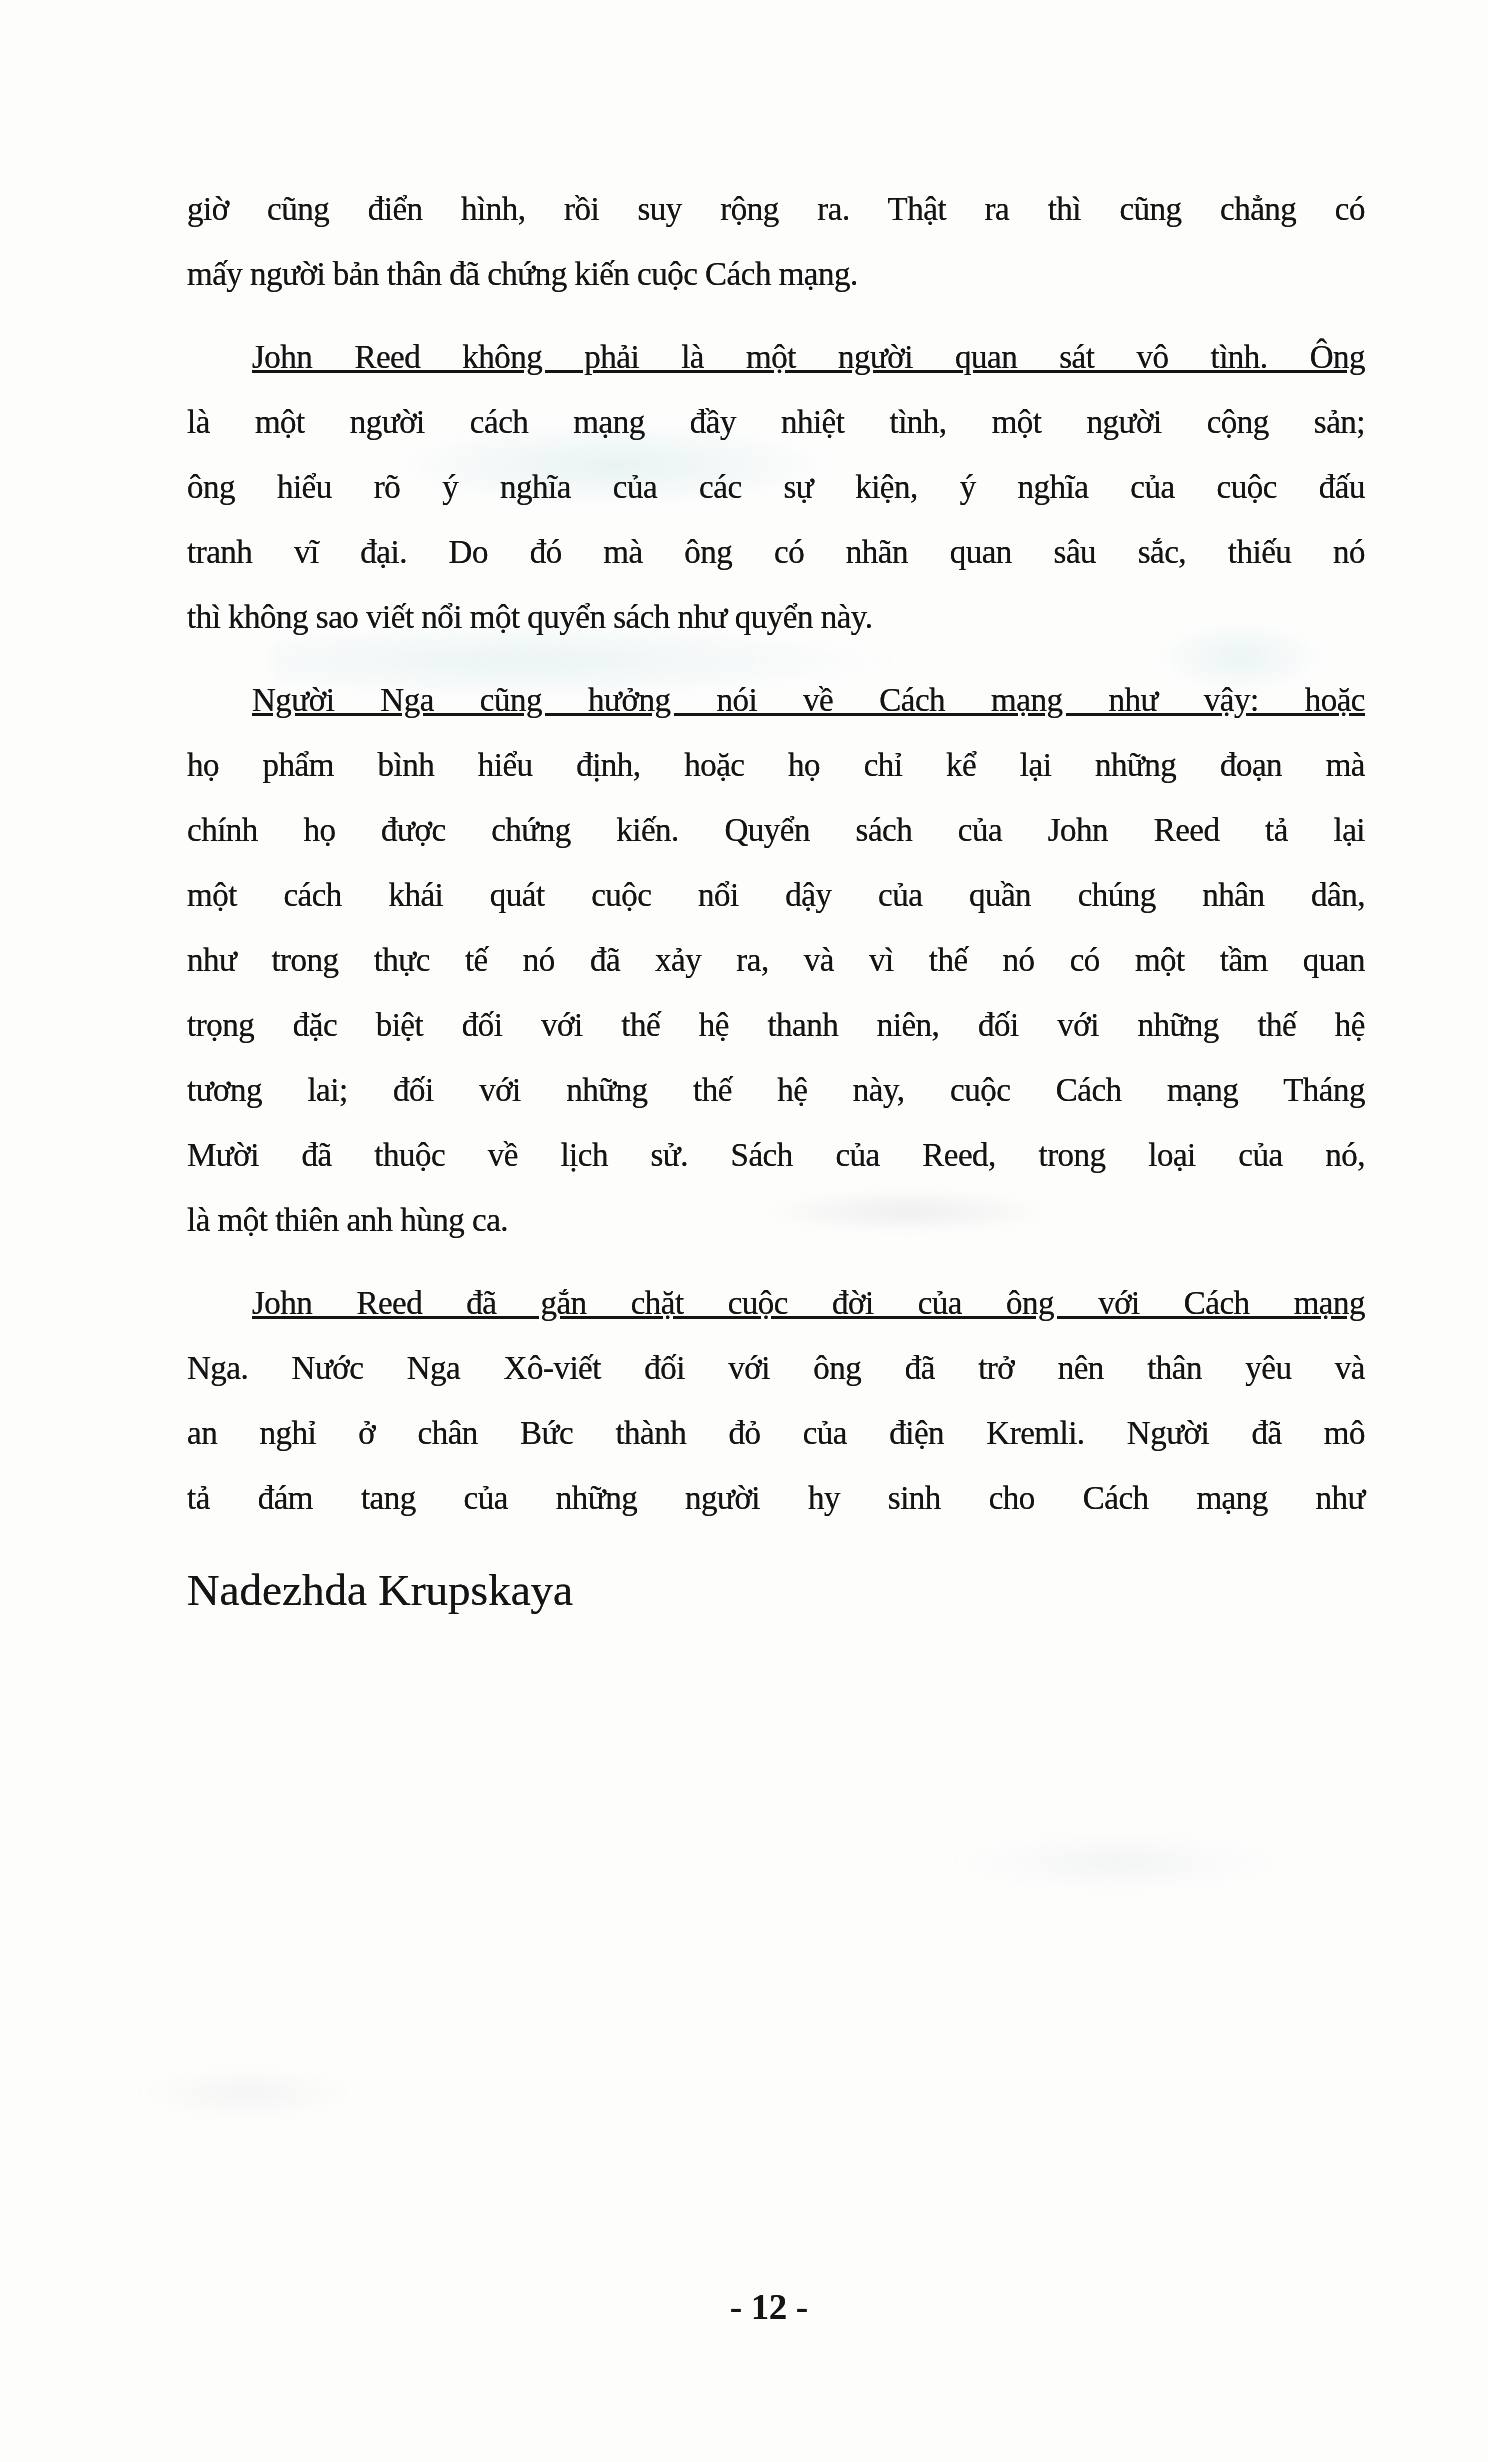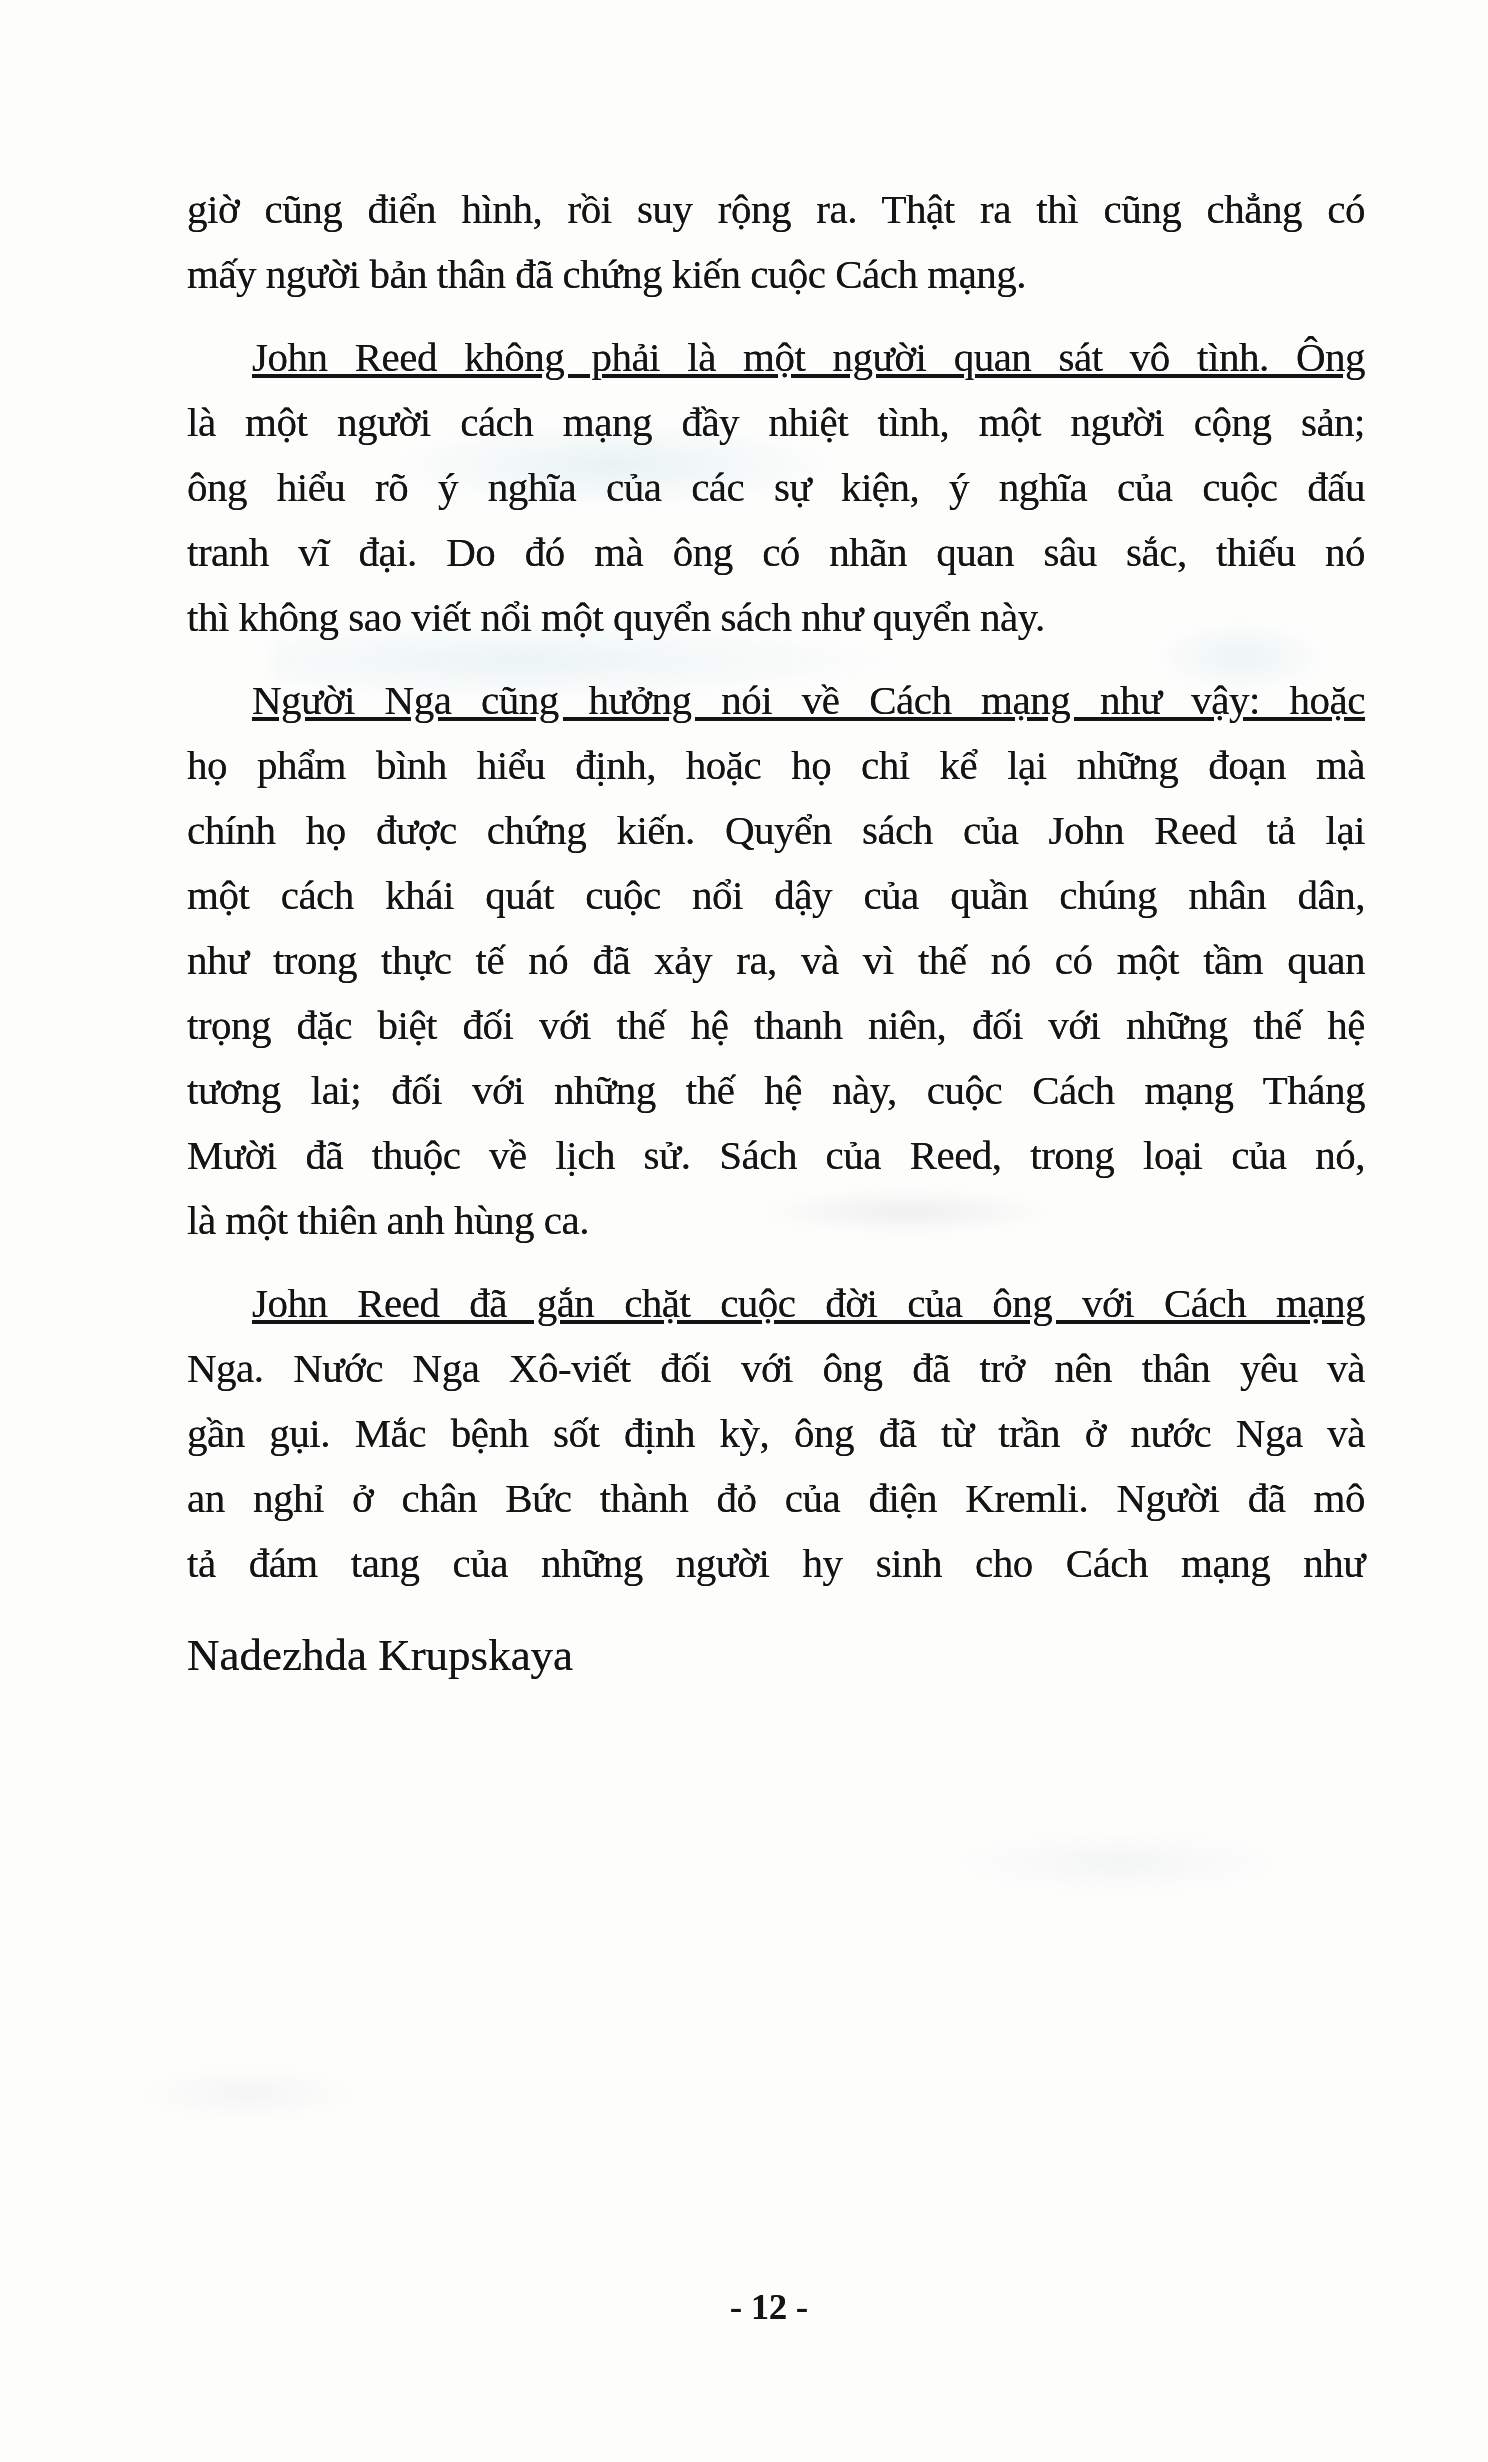--- a/index.html
+++ b/index.html
@@ -20,21 +20,21 @@
     position: absolute;
     left: 187px;
     top: 177px;
     width: 1178px;
   }
   .para { margin: 0 0 18px 0; padding: 0; }
   .line {
     display: block;
     height: 65px;
     line-height: 65px;
-    font-size: 41px;
+    font-size: 33px;
     letter-spacing: -0.5px;
     text-align: justify;
     text-align-last: justify;
     white-space: normal;
     text-shadow: 0 0 0.6px rgba(10,10,10,0.85);
   }
   .line.first { text-indent: 65px; text-decoration: underline; }
   .line.plast { text-align-last: left; }
   .signature {
     margin-top: 27px;
@@ -123,21 +123,20 @@
       <span class="line">như trong thực tế nó đã xảy ra, và vì thế nó có một tầm quan</span>
       <span class="line">trọng đặc biệt đối với thế hệ thanh niên, đối với những thế hệ</span>
       <span class="line">tương lai; đối với những thế hệ này, cuộc Cách mạng Tháng</span>
       <span class="line">Mười đã thuộc về lịch sử. Sách của Reed, trong loại của nó,</span>
       <span class="line plast">là một thiên anh hùng ca.</span>
     </div>
 
     <div class="para">
       <span class="line first">John Reed đã gắn chặt cuộc đời của ông với Cách mạng</span>
       <span class="line">Nga. Nước Nga Xô-viết đối với ông đã trở nên thân yêu và</span>
-      <span class="line">gần gụi. Mắc bệnh sốt định kỳ, ông đã từ trần ở nước Nga và</span>
       <span class="line">an nghỉ ở chân Bức thành đỏ của điện Kremli. Người đã mô</span>
       <span class="line">tả đám tang của những người hy sinh cho Cách mạng như</span>
     </div>
 
     <div class="signature">Nadezhda Krupskaya</div>
 
   </div>
 
   <div class="page-number">- 12 -</div>
 

